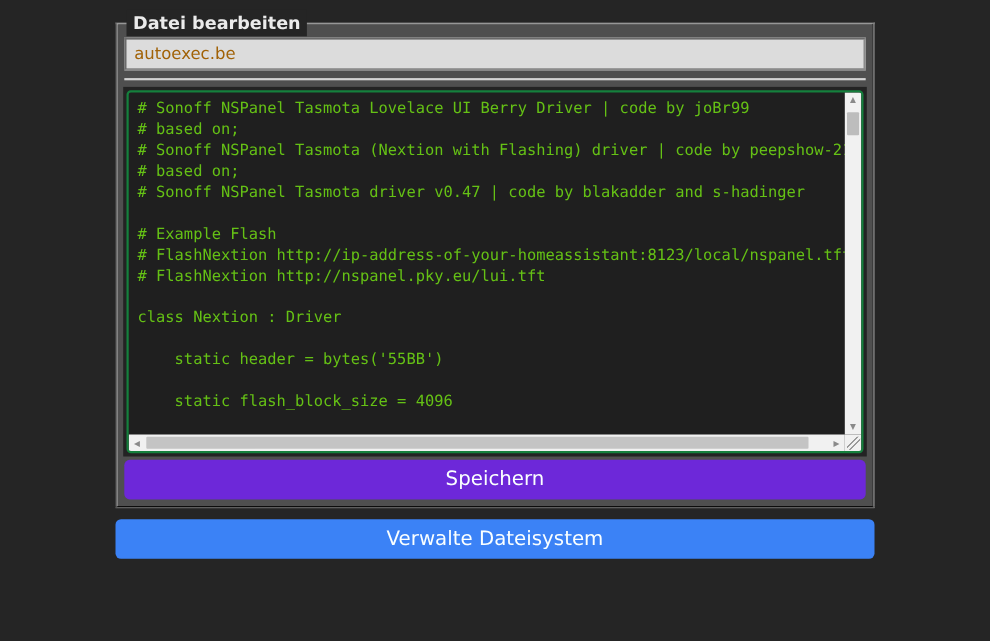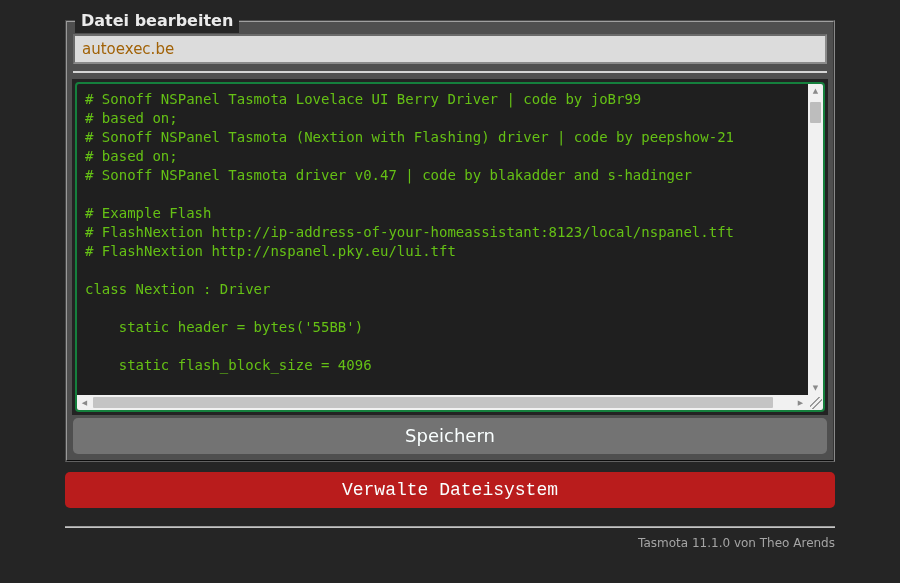--- a/index.html
+++ b/index.html
@@ -3,21 +3,21 @@
 <meta charset="utf-8">
 <style>
   * { margin: 0; padding: 0; box-sizing: border-box; }
   html, body { width: 900px; height: 583px; overflow: hidden; }
   body {
     background: #252525;
     font-family: "DejaVu Sans", sans-serif;
     padding-top: 8px;
   }
   .container {
-    width: 770px;
+    width: 690px;
     margin: 0 auto;
     text-align: left;
     color: #eaeaea;
   }
   
   .panel {
     position: relative;
     margin-top: 12px;
     border: 2px groove #8f8f8f;
     border-color: #a0a0a0 #8a8a8a #616161 #9a9a9a;
@@ -147,22 +147,22 @@
     height: 36px;
     border: none;
     border-radius: 5px;
     color: #faffff;
     font-family: "DejaVu Sans", sans-serif;
     font-size: 18px;
     line-height: 36px;
     text-align: center;
     cursor: pointer;
   }
-  .btn-save { background: #737373; margin-top: 3px; }
-  .btn-manage { background: #b91c1c; font-family: Liberation Mono, monospace; }
+  .btn-save { background: #6d28d9; margin-top: 3px; }
+  .btn-manage { background: #3b82f6; }
   .manage-row { margin: 10px 0 0 0; }
   
   .footer { text-align: right; margin-top: 18px; }
   .footer-divider {
     border: none;
     height: 2px;
     background: linear-gradient(#8a8a8a, #d8d8d8);
     margin-bottom: 4px;
   }
   .version-link {
@@ -226,18 +226,14 @@
       </div>
     </div>
 
     <button class="btn btn-save">Speichern</button>
   </div>
 
   <div class="manage-row">
     <button class="btn btn-manage">Verwalte Dateisystem</button>
   </div>
 
-  <div class="footer">
-    <hr class="footer-divider">
-    <a href="#" class="version-link">Tasmota 11.1.0 von Theo Arends</a>
-  </div>
 
 </div>
 
 </body></html>

